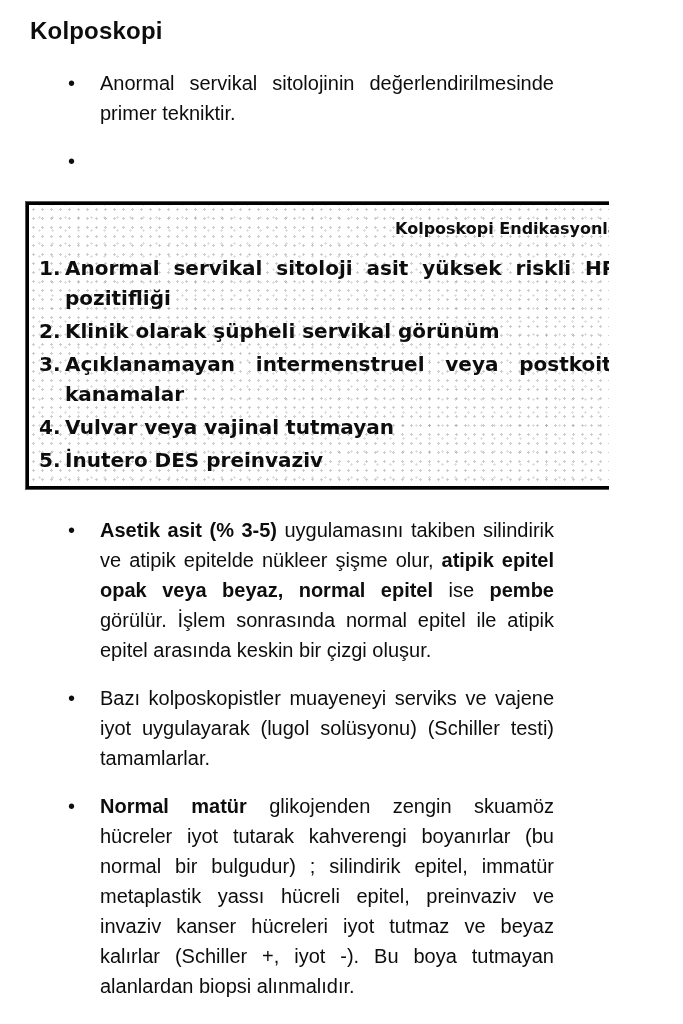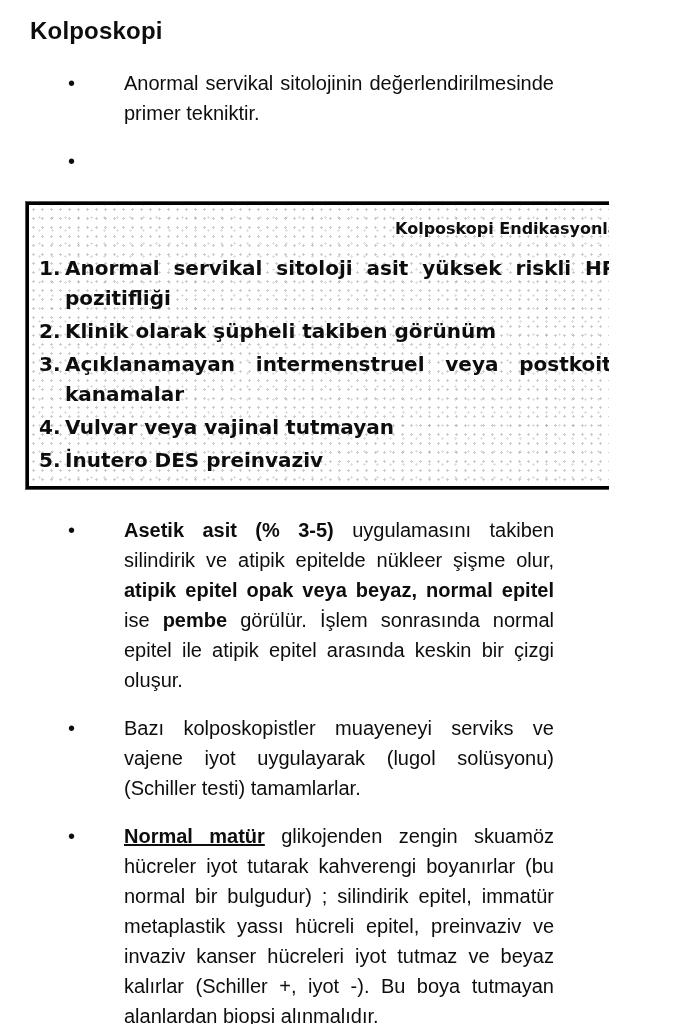--- a/index.html
+++ b/index.html
@@ -31,21 +31,20 @@
     margin-left: 38px;
     font-size: 20px;
     line-height: 30px;
   }
   .btxt {
     flex: 1;
     font-size: 20px;
     line-height: 30px;
     text-align: justify;
     padding-right: 22px;
-    margin-left: 24px;
   }
   
   .box {
     box-sizing: border-box;
     width: 621px;
     margin: 26px 0 26px -4px;
     border: 3px solid #000;
     box-shadow: 0 0 0 1px #555;
     padding: 8px 12px 8px 10px;
     font-family: "DejaVu Sans", sans-serif;
@@ -98,21 +97,21 @@
 
   <div class="box">
     <div class="box-title">Kolposkopi Endikasyonları</div>
 
     <div class="box-item">
       <span class="num">1.</span>
       <div class="itxt">Anormal servikal sitoloji asit yüksek riskli HPV pozitifliği</div>
     </div>
     <div class="box-item">
       <span class="num">2.</span>
-      <div class="itxt">Klinik olarak şüpheli takiben görünüm</div>
+      <div class="itxt">Klinik olarak şüpheli servikal görünüm</div>
     </div>
     <div class="box-item">
       <span class="num">3.</span>
       <div class="itxt">Açıklanamayan intermenstruel veya postkoital kanamalar</div>
     </div>
     <div class="box-item">
       <span class="num">4.</span>
       <div class="itxt">Vulvar veya vajinal tutmayan</div>
     </div>
     <div class="box-item">
@@ -126,16 +125,16 @@
     <div class="btxt"><span style="font-weight: 700;">Asetik asit (% 3-5)</span><span> uygulamasını takiben silindirik ve atipik epitelde nükleer şişme olur, </span><span style="font-weight: 700;">atipik epitel opak veya beyaz, normal epitel</span><span> ise </span><span style="font-weight: 700;">pembe</span><span> görülür. İşlem sonrasında normal epitel ile atipik epitel arasında keskin bir çizgi oluşur.</span></div>
   </div>
 
   <div class="bullet">
     <span class="dot">•</span>
     <div class="btxt"><span>Bazı kolposkopistler muayeneyi serviks ve vajene iyot uygulayarak </span><span style="font-weight: 400;">(lugol solüsyonu) (Schiller testi)</span><span> tamamlarlar.</span></div>
   </div>
 
   <div class="bullet">
     <span class="dot">•</span>
-    <div class="btxt"><span style="font-weight: 700; text-decoration: underline;">Normal matür</span><span> glikojenden zengin skuamöz hücreler iyot tutarak kahverengi boyanırlar (bu normal bir bulgudur) ; silindirik epitel, immatür metaplastik yassı hücreli epitel, preinvaziv ve invaziv kanser hücreleri iyot tutmaz ve beyaz kalırlar (Schiller +, iyot -). Bu boya tutmayan alanlardan biopsi alınmalıdır.</span></div>
+    <div class="btxt"><span style="font-weight: 700;">Normal matür</span><span> glikojenden zengin skuamöz hücreler iyot tutarak kahverengi boyanırlar (bu normal bir bulgudur) ; silindirik epitel, immatür metaplastik yassı hücreli epitel, preinvaziv ve invaziv kanser hücreleri iyot tutmaz ve beyaz kalırlar (Schiller +, iyot -). Bu boya tutmayan alanlardan biopsi alınmalıdır.</span></div>
   </div>
 
 </div>
 
 </body></html>

